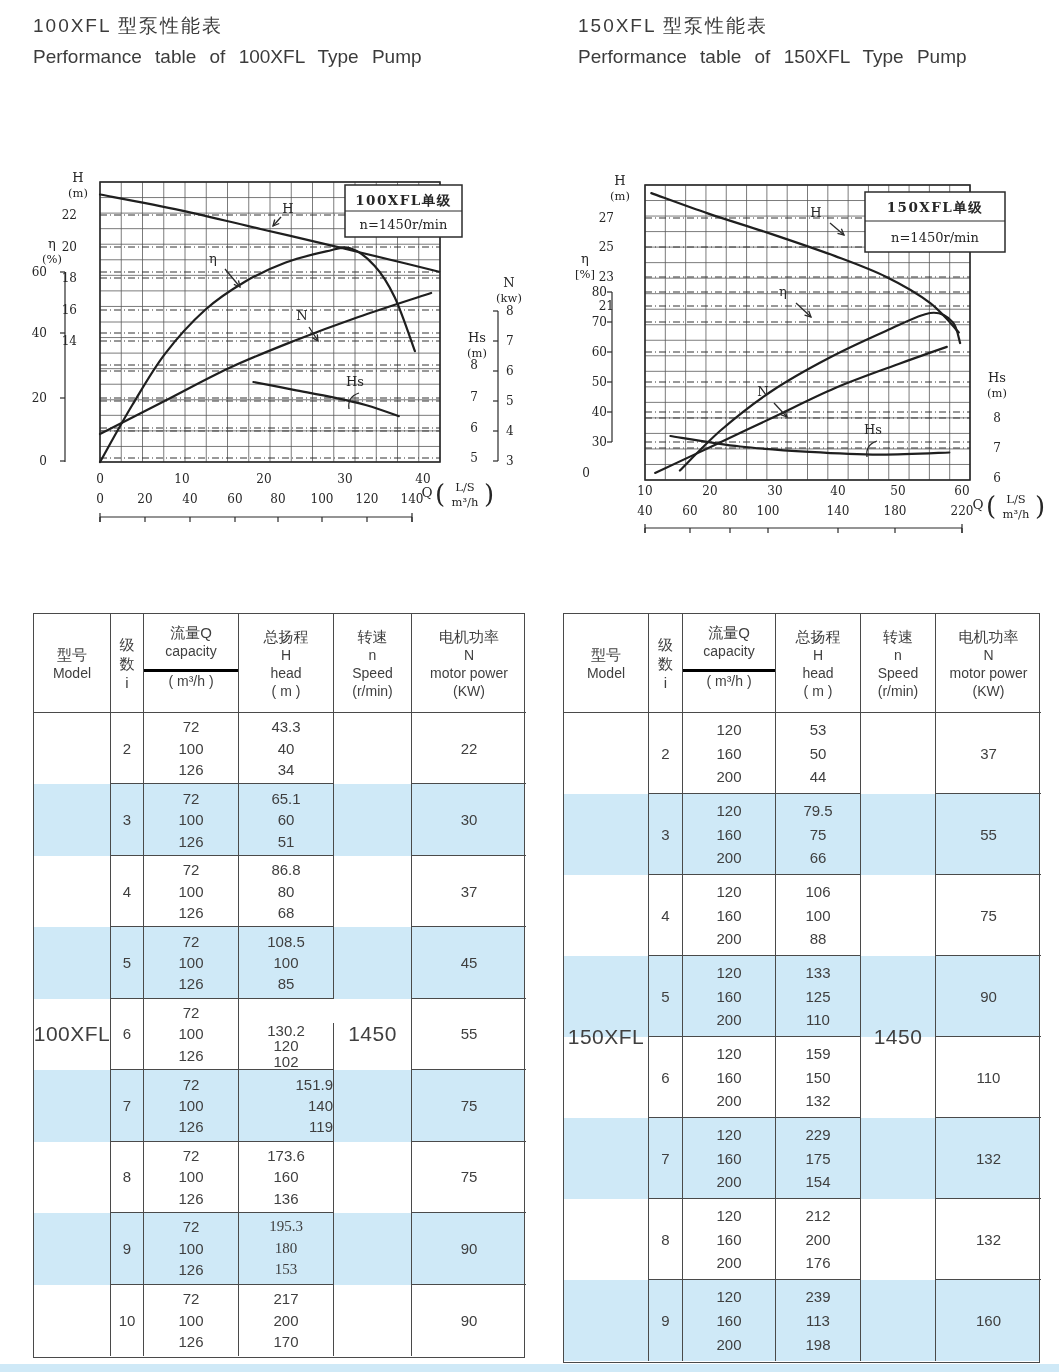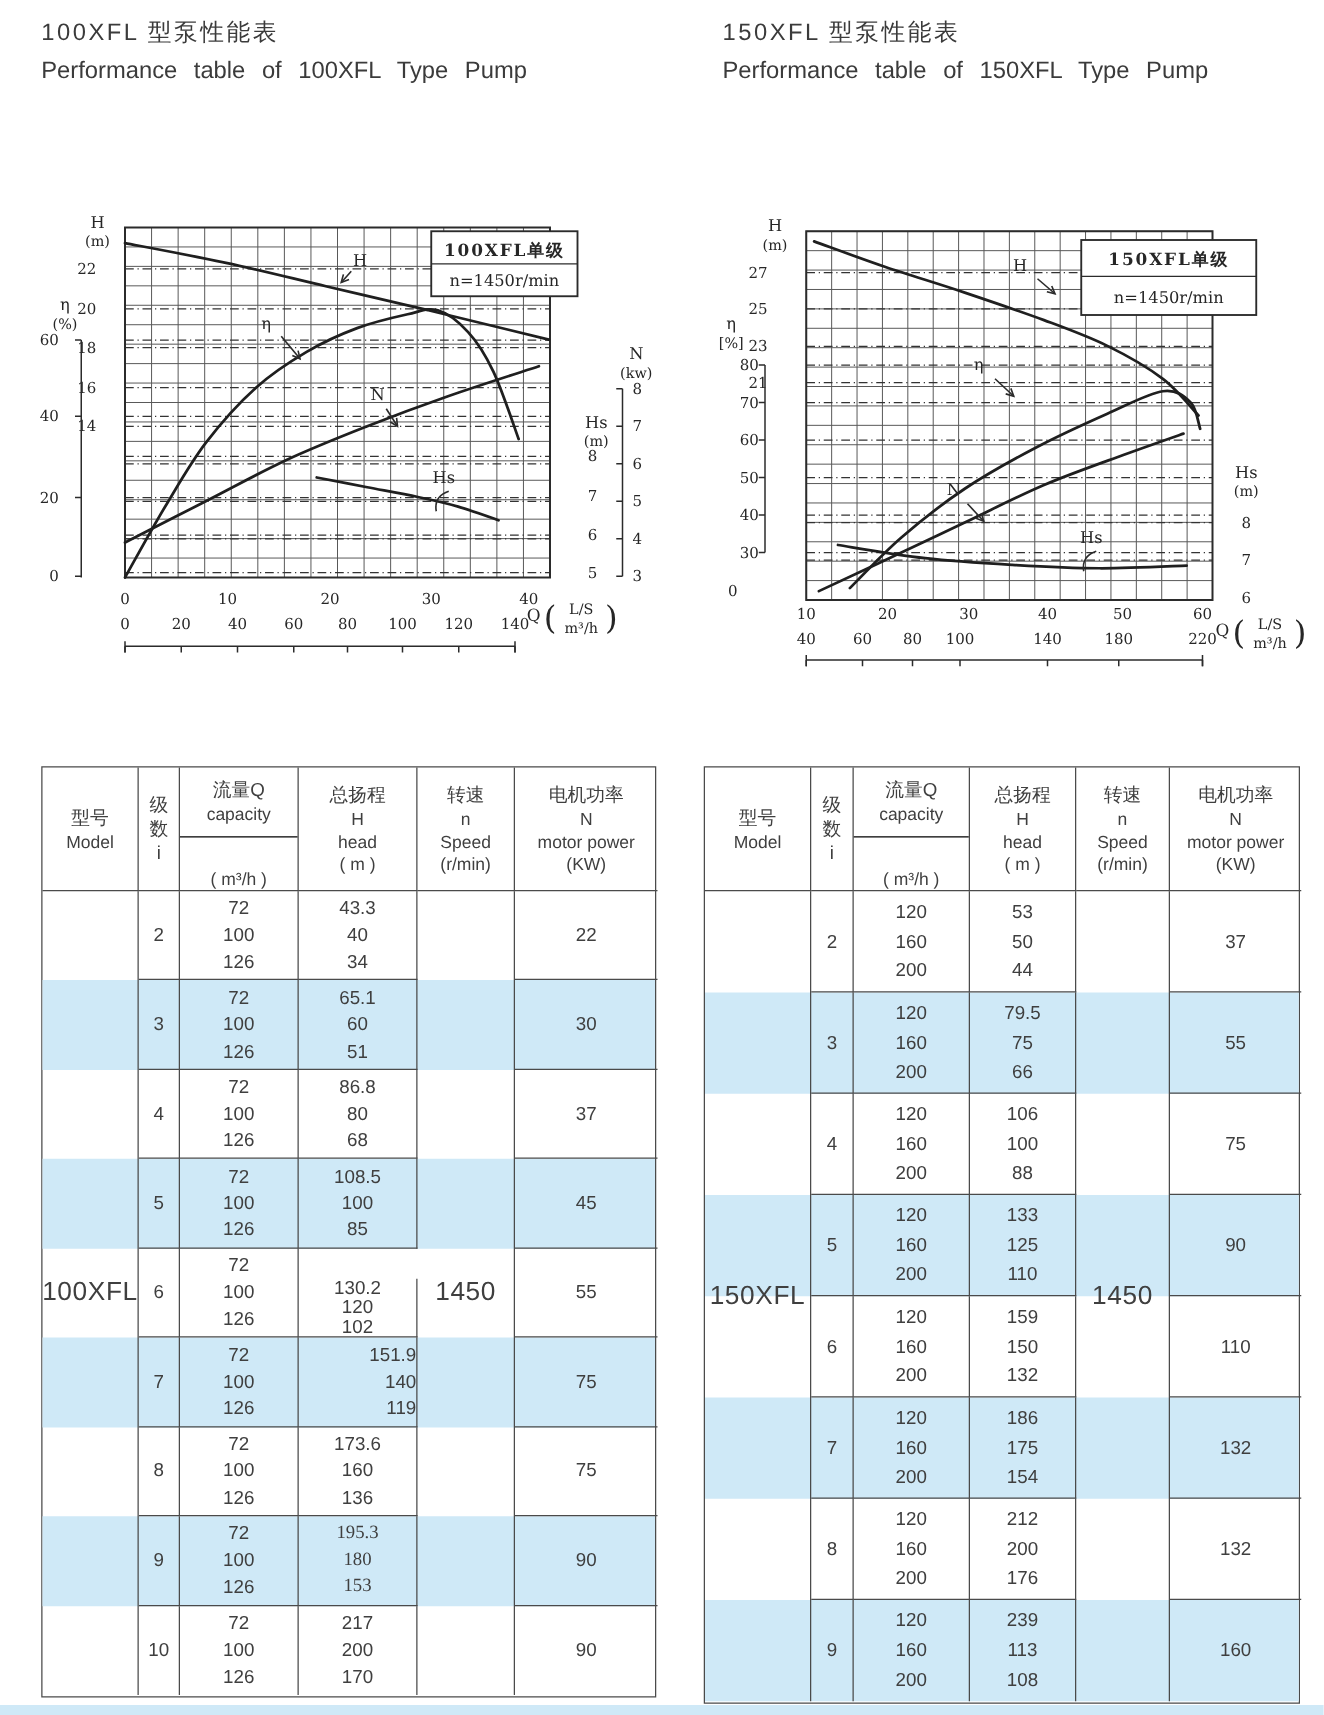--- a/index.html
+++ b/index.html
@@ -18,22 +18,22 @@
   .c{box-sizing:border-box;display:flex;flex-direction:column;align-items:center;justify-content:center;
      border-color:#4a4a4a;border-style:solid;border-width:0;text-align:center;}
   .br{border-right-width:1px;}
   .bb{border-bottom-width:1px;}
   .zh{font-size:15px;line-height:19px;}
   .lat{font-size:14px;line-height:18px;}
   .num{font-size:15px;}
   .l3{display:flex;flex-direction:column;justify-content:space-evenly;}
   .l3 > div{line-height:1;}
   .caphdr-top{flex:1;display:flex;flex-direction:column;align-items:center;justify-content:center;width:100%;}
-  .caphdr-bot{height:44%;display:flex;align-items:flex-end;justify-content:center;width:100%;
-     border-top:1px solid #000000;box-sizing:border-box;}
+  .caphdr-bot{height:44%;display:flex;align-items:flex-start;justify-content:center;width:100%;
+     border-top:3px solid #000000;box-sizing:border-box;}
   .bigmodel{font-size:21px;letter-spacing:0.5px;}
   .bottom-strip{position:absolute;left:0;width:1059px;background:#cfe9f7;}
 </style>
 </head>
 <body>
 
 <div>
   <div class="sec-title-zh" style="left:33px;top:13px">100XFL 型泵性能表</div>
   <div class="sec-title-en" style="left:33px;top:46px">Performance table of 100XFL Type Pump</div>
   <div class="sec-title-zh" style="left:578px;top:13px">150XFL 型泵性能表</div>
@@ -576,21 +576,21 @@
           <div>132</div>
         </div>
         <div class="c num bb" style="grid-area: 6 / 6;">110</div>
         <div class="c br num bb" style="grid-area: 7 / 2;">7</div>
         <div class="c br num l3 bb" style="grid-area: 7 / 3;">
           <div>120</div>
           <div>160</div>
           <div>200</div>
         </div>
         <div class="c br num l3 bb" style="grid-area: 7 / 4;">
-          <div>186</div>
+          <div>229</div>
           <div>175</div>
           <div>154</div>
         </div>
         <div class="c num bb" style="grid-area: 7 / 6;">132</div>
         <div class="c br num bb" style="grid-area: 8 / 2;">8</div>
         <div class="c br num l3 bb" style="grid-area: 8 / 3;">
           <div>120</div>
           <div>160</div>
           <div>200</div>
         </div>
@@ -602,20 +602,20 @@
         <div class="c num bb" style="grid-area: 8 / 6;">132</div>
         <div class="c br num" style="grid-area: 9 / 2;">9</div>
         <div class="c br num l3" style="grid-area: 9 / 3;">
           <div>120</div>
           <div>160</div>
           <div>200</div>
         </div>
         <div class="c br num l3" style="grid-area: 9 / 4;">
           <div>239</div>
           <div>113</div>
-          <div>108</div>
+          <div>198</div>
         </div>
         <div class="c num" style="grid-area: 9 / 6;">160</div>
       </div>
     </div>
 
   <div class="bottom-strip" style="top:1364px;height:8px"></div>
 </div>
 
 </body></html>

